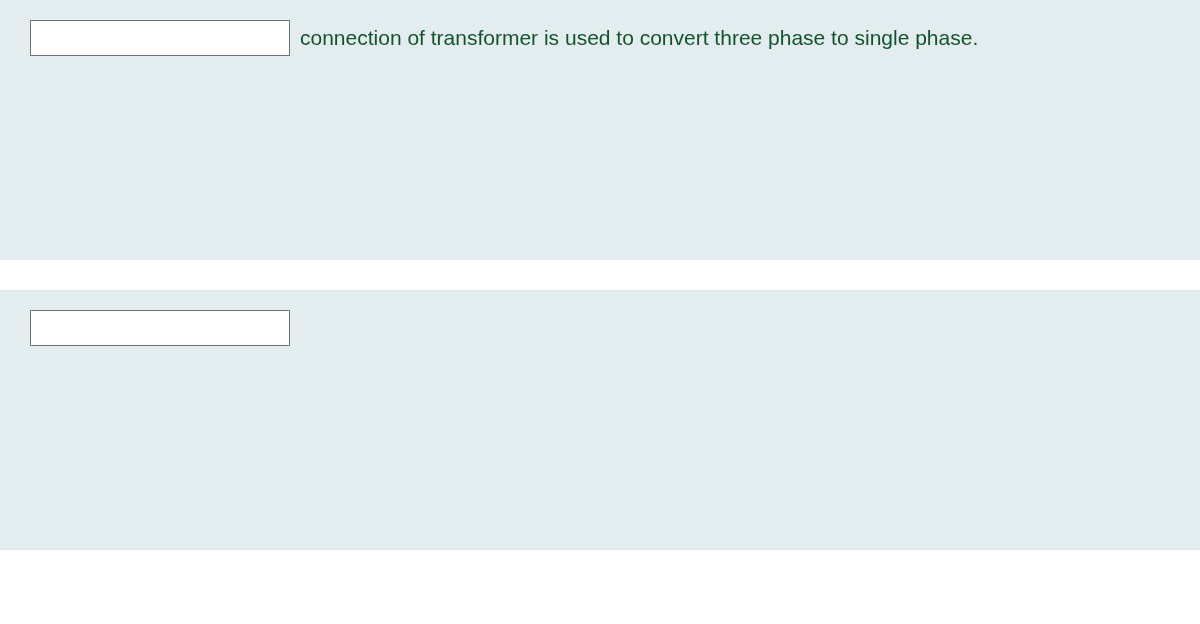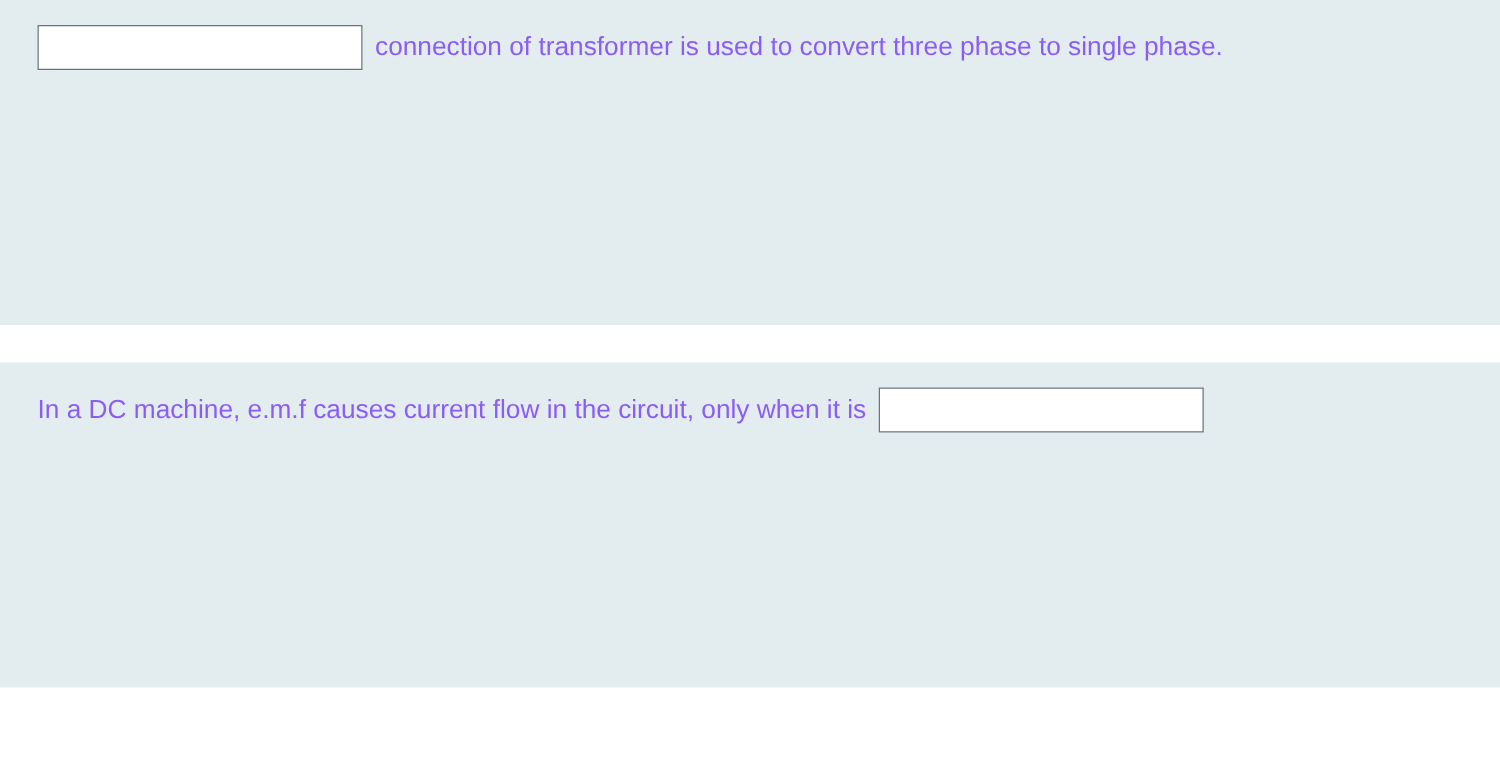--- a/index.html
+++ b/index.html
@@ -31,33 +31,32 @@
     .answer-input {
       border: 1px solid #6b7280;
       background-color: #ffffff;
       height: 36px;
       width: 260px;
       padding: 4px 8px;
       font-size: 18px;
       font-family: inherit;
     }
     .question-text {
-      color: #8b5cf6;
+      color: #14532d;
       font-size: 21px;
       line-height: 1.4;
     }
   </style>
 </head>
 <body>
 
 <div class="question-block first">
   <div class="question-content">
     <input type="text" class="answer-input" value="" style="">
     <span class="question-text">connection of transformer is used to convert three phase to single phase.</span>
   </div>
 </div>
 
 <div class="question-block">
   <div class="question-content">
-    <span class="question-text">In a DC machine, e.m.f causes current flow in the circuit, only when it is</span>
     <input type="text" class="answer-input" value="" style="">
   </div>
 </div>
 
 </body></html>

